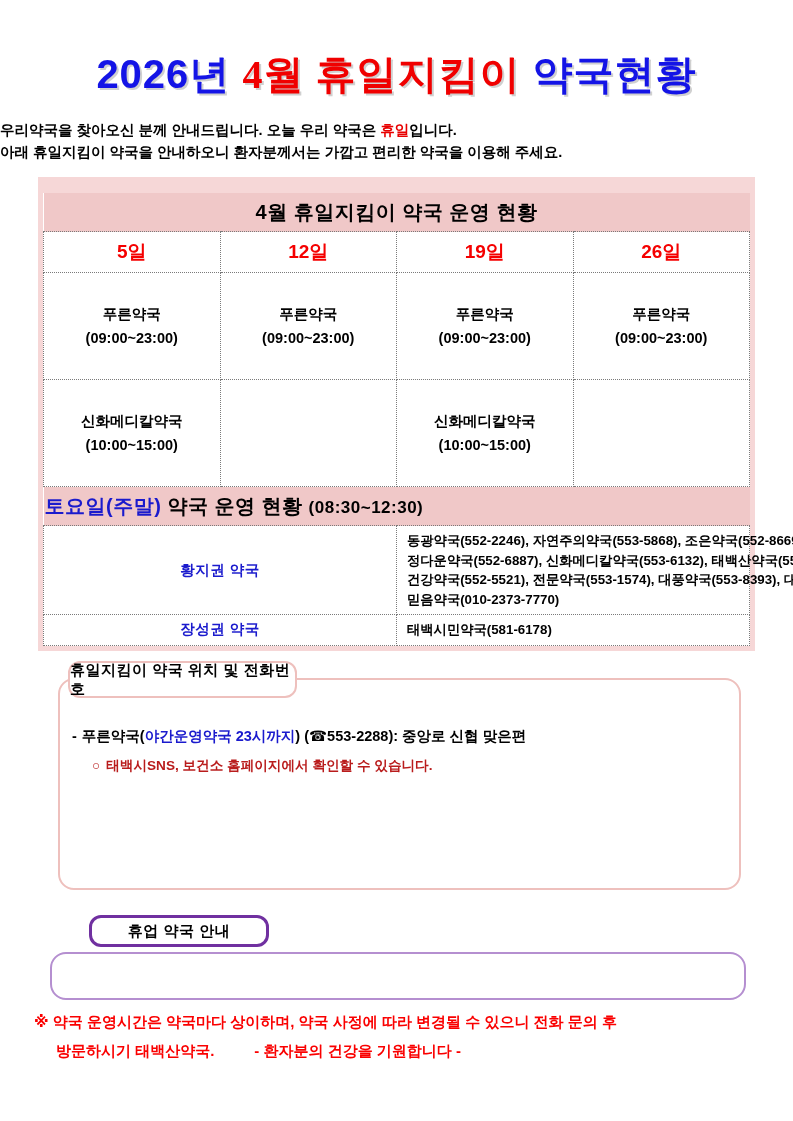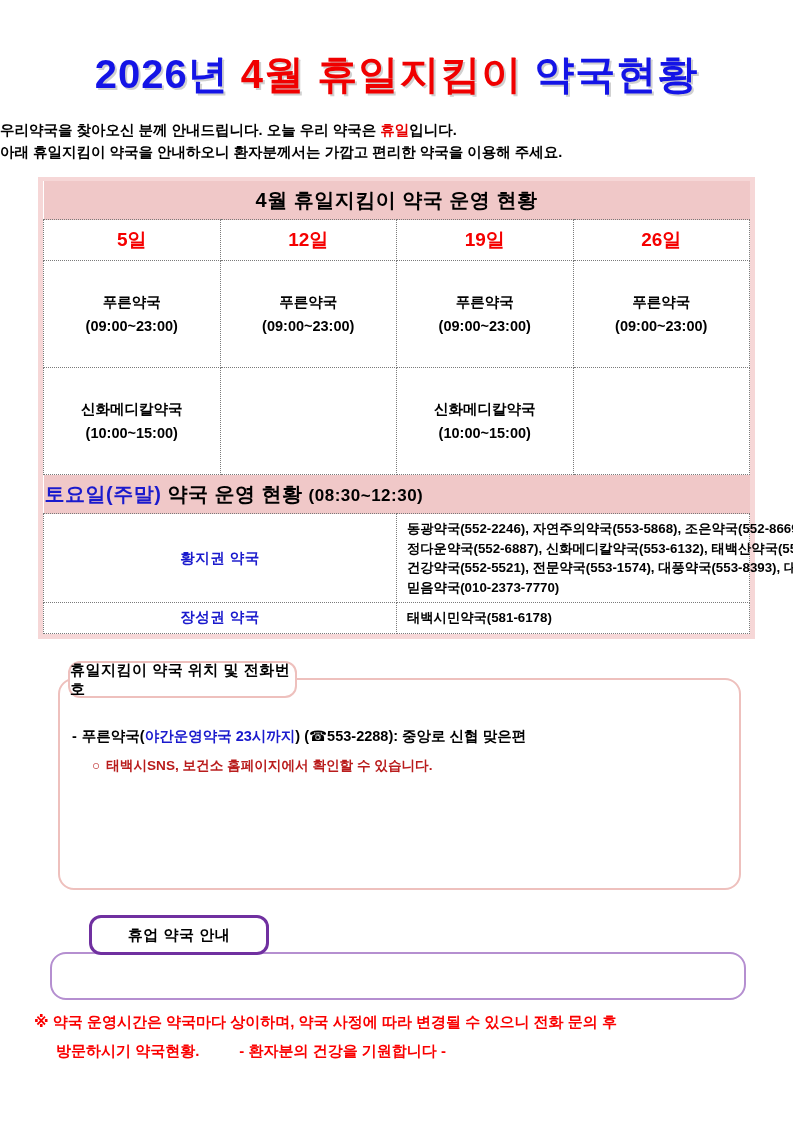--- a/index.html
+++ b/index.html
@@ -20,40 +20,40 @@
   .title {
     text-align: center;
     margin-top: 47px;
     font-size: 40px;
     font-weight: bold;
     letter-spacing: 1px;
     white-space: nowrap;
     text-shadow: 2px 2px 0 rgba(150,150,150,0.45);
   }
   .t-blue { color: #1414e6; }
-  .t-red  { color: #f00000; }
+  .t-red  { color: #f00000; font-family: Liberation Serif, serif; }
 
   
   .subtitle {
     text-align: left;
     margin-top: 17px;
     font-size: 14.5px;
     font-weight: bold;
     line-height: 22px;
   }
   .subtitle .red { color: #e80000; }
 
   
   .main-table-wrap {
     position: absolute;
     left: 38px;
     top: 177px;
     width: 717px;
     background: #f6d7d7;
-    padding: 4px 5px 5px 5px;
+    padding: 16px 5px 5px 5px;
     box-sizing: border-box;
   }
   table.sched {
     width: 100%;
     border-collapse: collapse;
     table-layout: fixed;
     background: #ffffff;
   }
   table.sched td, table.sched th {
     border: 1px dotted #7a7a7a;
@@ -177,21 +177,21 @@
     left: 50px;
     top: 952px;
     width: 696px;
     height: 48px;
     border: 2.5px solid #b58fd0;
   }
   #closed-tab {
     left: 89px;
     top: 915px;
     width: 180px;
-    height: 40px;
+    height: 32px;
     border: 3px solid #7030a0;
   }
 
   
   .footer {
     position: absolute;
     left: 34px;
     top: 1007px;
     width: 730px;
     color: #fa0000;
@@ -309,15 +309,15 @@
 <div class="panel-body" id="closed-body">
   <span></span>
 </div>
 <div class="tab-box" id="closed-tab">
   <span>휴업 약국 안내</span>
 </div>
 
 <div class="footer">
   <div>※ 약국 운영시간은 약국마다 상이하며, 약국 사정에 따라 변경될 수 있으니 전화 문의 후</div>
   <div class="l2">
-    <span>방문하시기 약국현황.</span><span class="gap"></span><span>- 환자분의 건강을 기원합니다 -</span>
+    <span>방문하시기 태백산약국.</span><span class="gap"></span><span>- 환자분의 건강을 기원합니다 -</span>
   </div>
 </div>
 
 </body></html>

